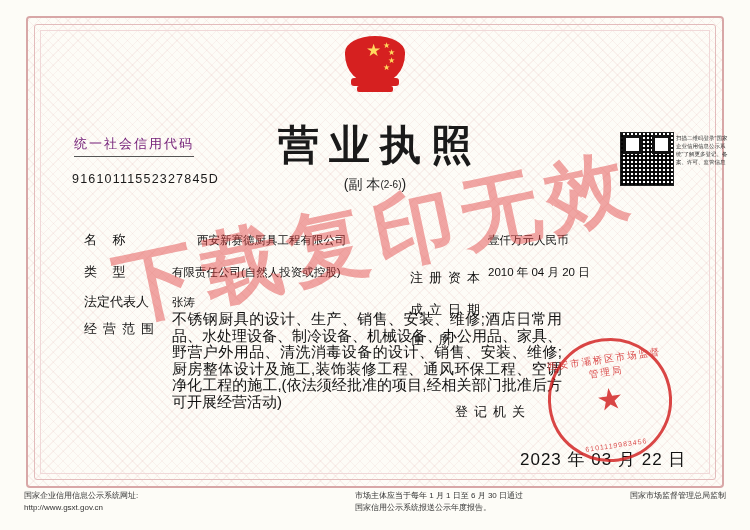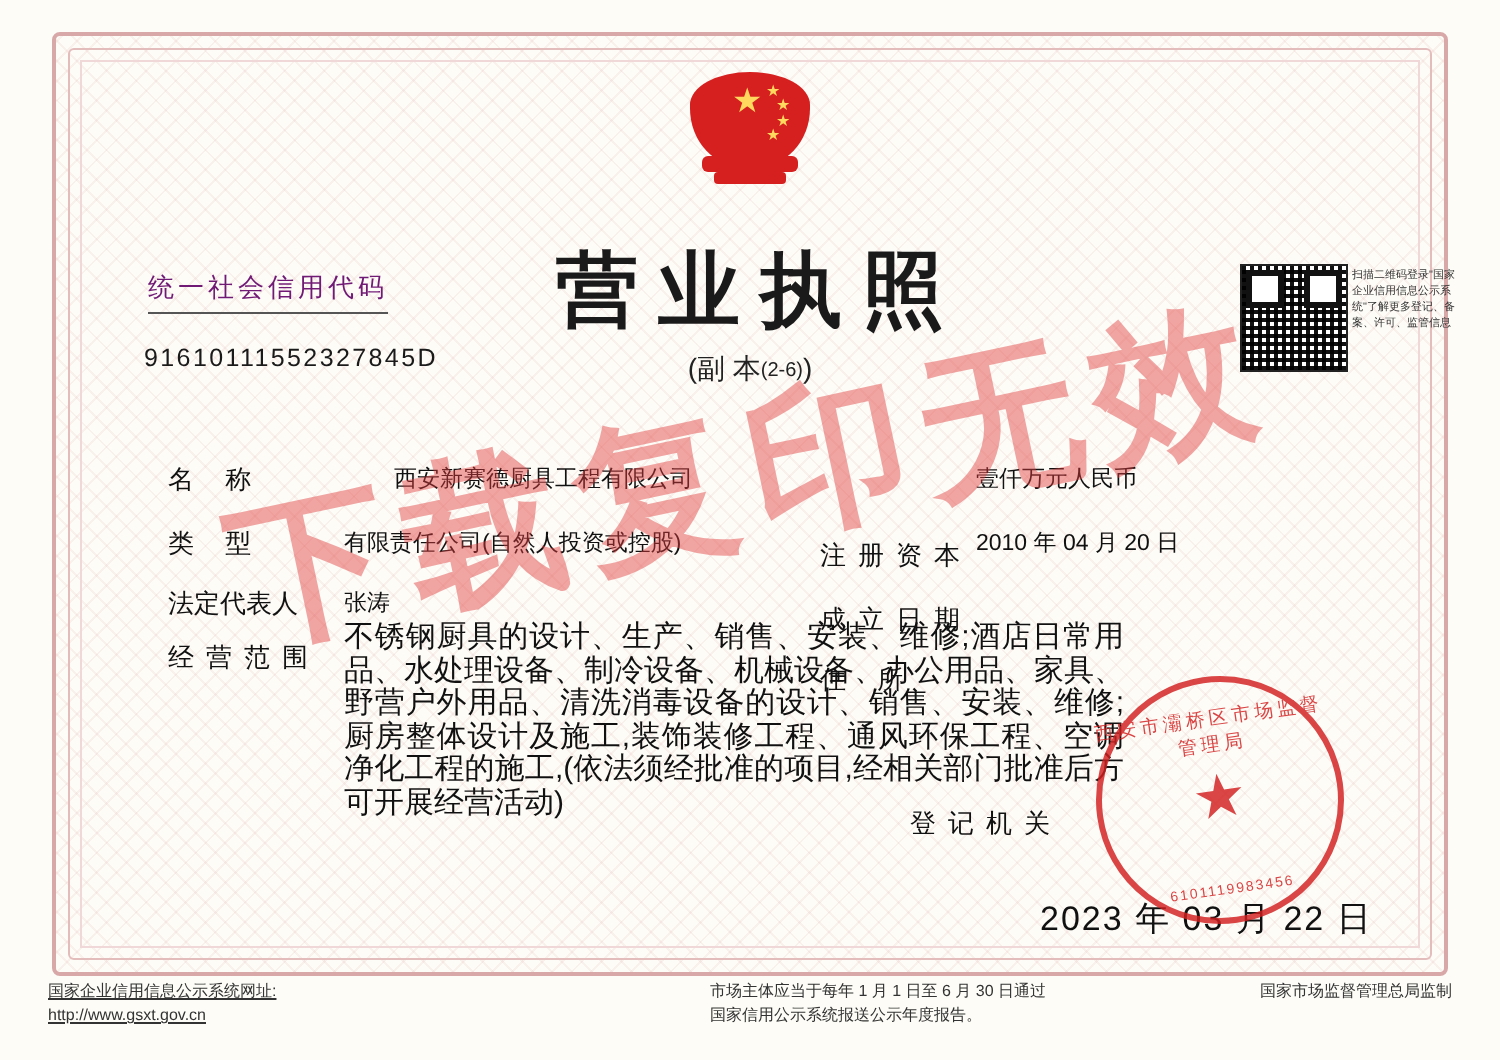--- a/index.html
+++ b/index.html
@@ -288,21 +288,20 @@
     bottom: 6px;
     height: 34px;
     font-size: 8px;
     color: #333;
   }
   .footer .fl {
     position: absolute;
     left: 24px;
     top: 0;
     line-height: 12px;
-    text-decoration: underline;
   }
   .footer .fc {
     position: absolute;
     left: 355px;
     top: 0;
     line-height: 12px;
     text-align: left;
   }
   .footer .fr {
     position: absolute;

